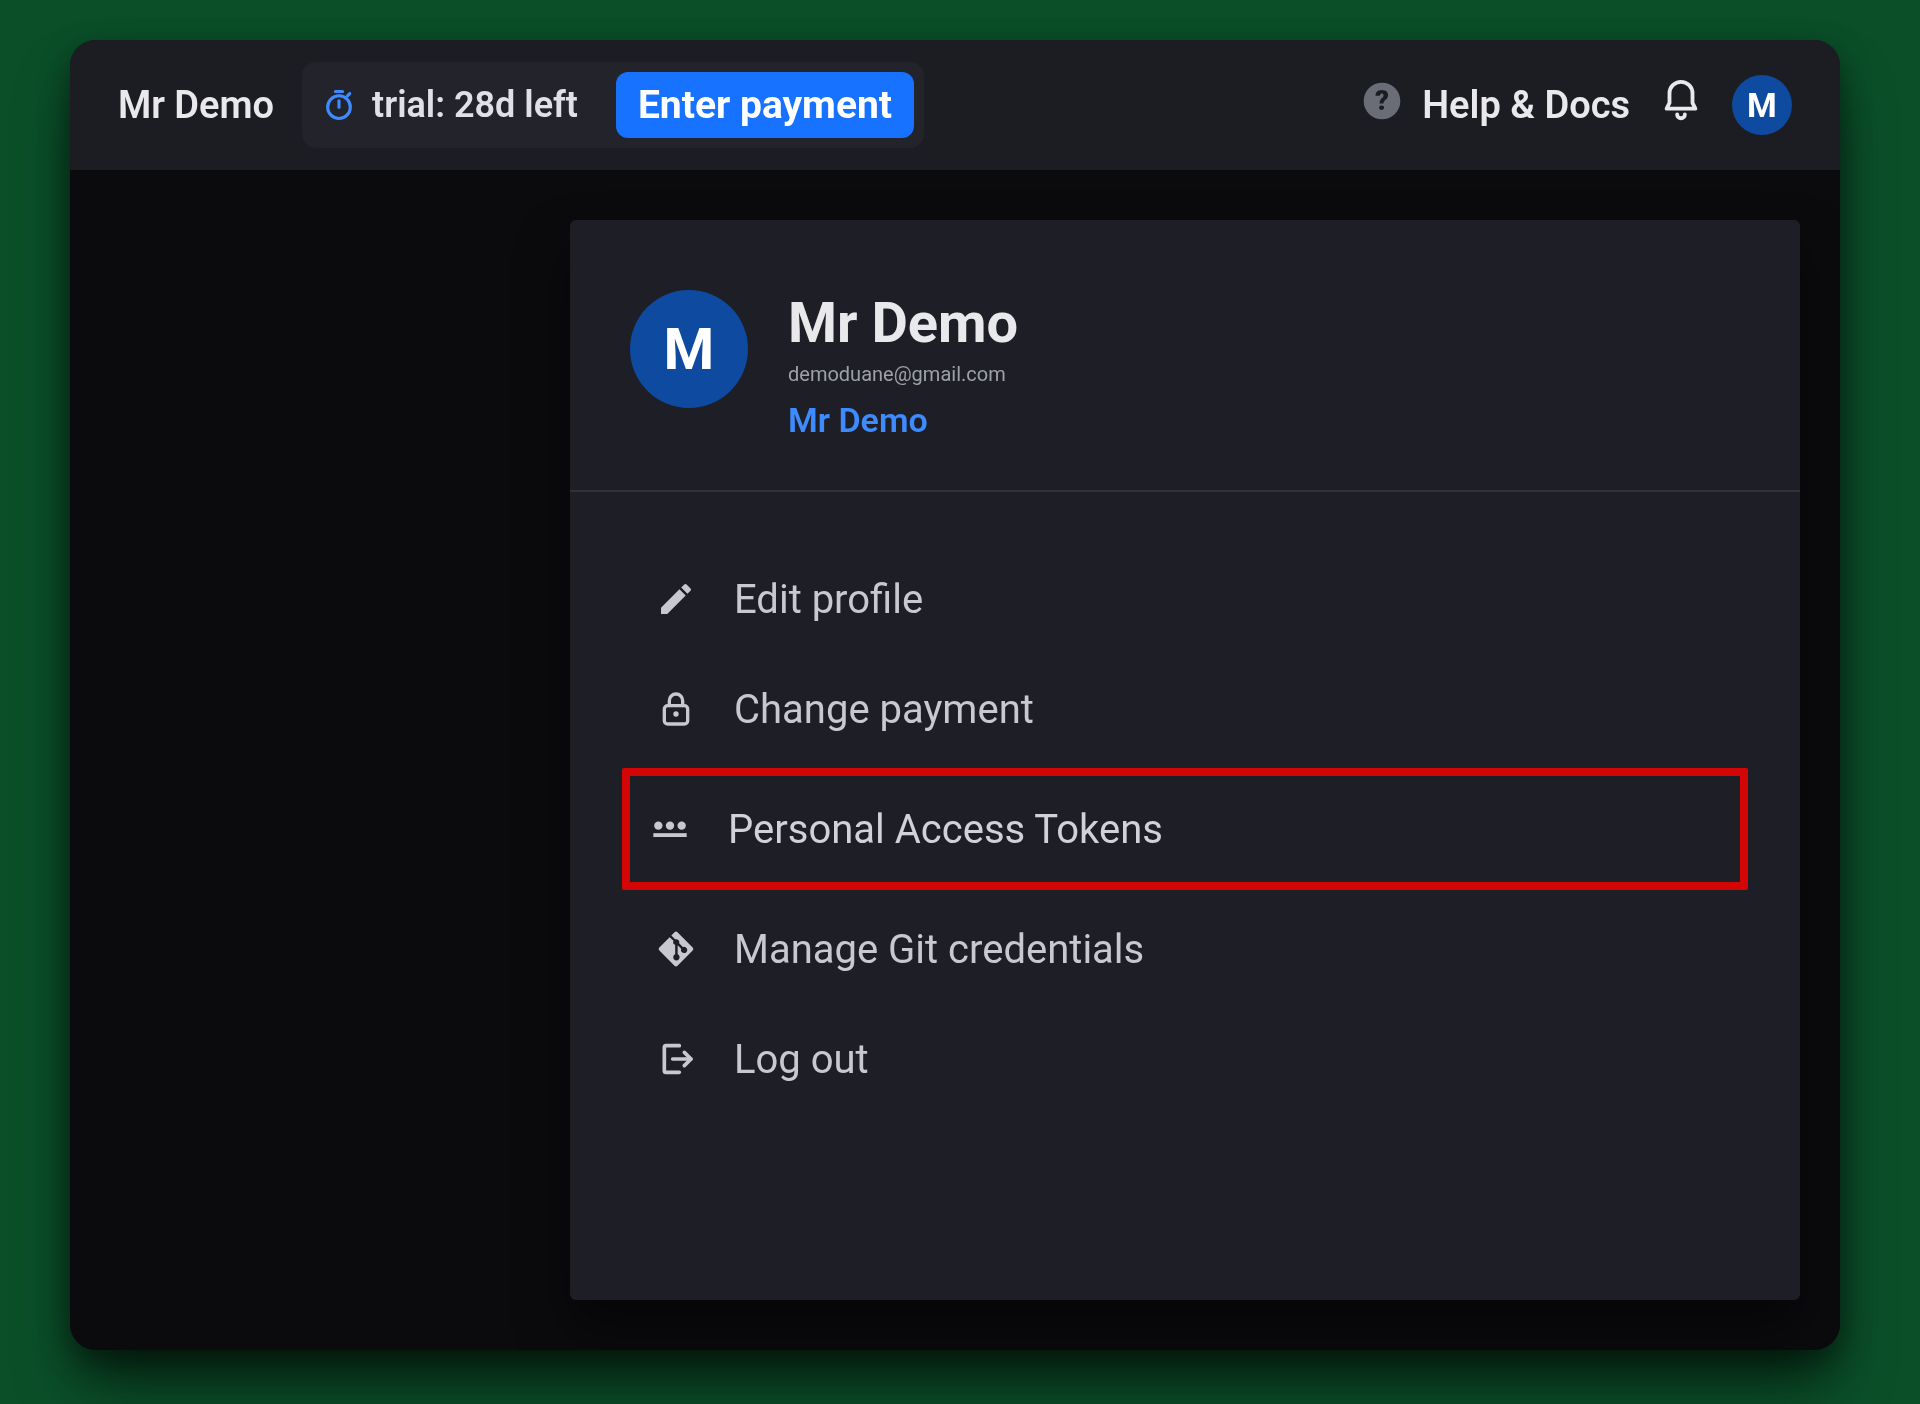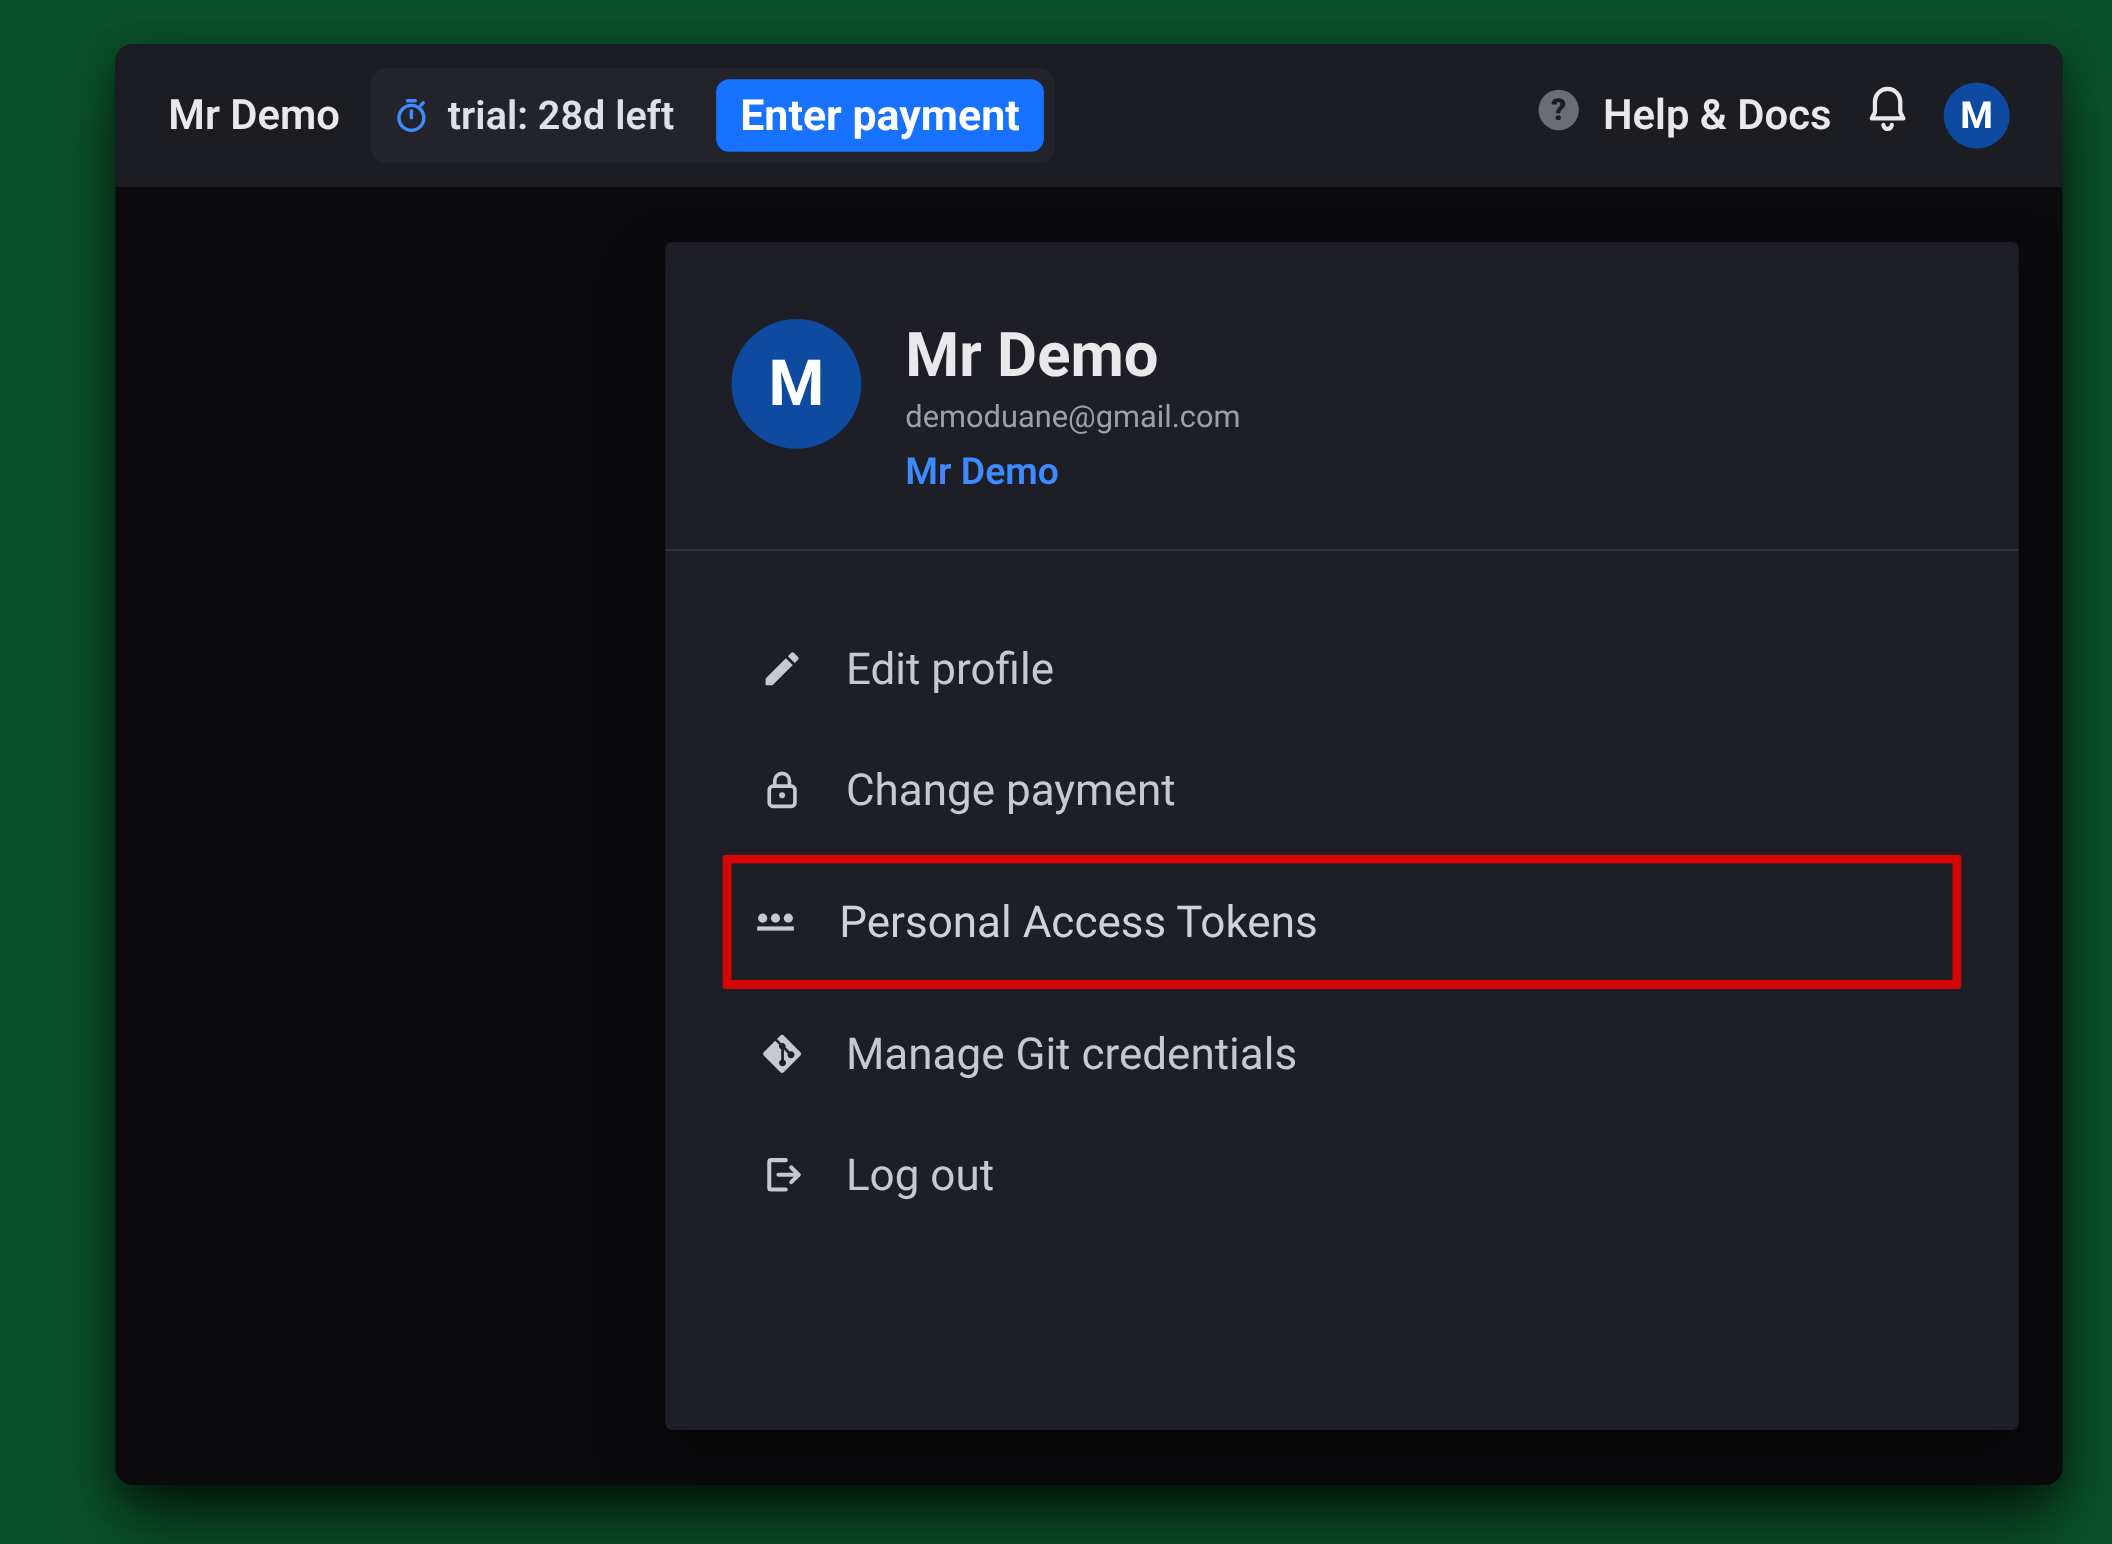--- a/index.html
+++ b/index.html
@@ -14,23 +14,22 @@
     --accent:#2f84ff;
     --divider:#313138;
     --link:#3d8bff;
     --red:#d40505;
   }
   *{box-sizing:border-box;}
   html,body{margin:0;padding:0;width:1920px;height:1404px;background:var(--bg);font-family:-apple-system,BlinkMacSystemFont,"Segoe UI",Roboto,Helvetica,Arial,sans-serif;}
   .stage{width:1920px;height:1404px;position:relative;}
   .window{
     position:absolute;left:70px;top:40px;width:1770px;height:1310px;
-    background:var(--win);border-radius:16px;overflow:hidden;
+    background:var(--win);border-radius:26px;overflow:hidden;
     box-shadow:0 40px 60px -10px rgba(0,0,0,.6), 0 10px 30px rgba(0,0,0,.4);
-    margin-left:35px;
   }
   .topbar{
     height:130px;display:flex;align-items:center;padding:0 48px;gap:28px;
     background:var(--header);color:var(--text);font-size:38px;font-weight:600;
   }
   .title{white-space:nowrap;}
   .trial-pill{
     display:flex;align-items:center;gap:16px;background:#23242b;border-radius:14px;
     padding:10px 10px 10px 20px;font-weight:600;color:#dfe1e7;font-size:36px;text-align:right;
   }
@@ -57,21 +56,21 @@
     box-shadow:0 30px 50px rgba(0,0,0,.5);
   }
   .profile{display:flex;align-items:flex-start;gap:40px;padding:70px 60px 50px 60px;}
   .avatar-lg{
     width:118px;height:118px;border-radius:50%;background:var(--blue-dark);
     display:flex;align-items:center;justify-content:center;color:#fff;font-size:58px;font-weight:700;
     flex-shrink:0;
   }
   .profile-info{display:flex;flex-direction:column;gap:6px;}
   .profile-name{color:var(--text);font-size:56px;font-weight:700;}
-  .profile-email{color:var(--muted);font-size:28px;}
+  .profile-email{color:var(--muted);font-size:20px;}
   .profile-link{color:var(--link);font-size:34px;font-weight:600;margin-top:8px;}
   hr.divider{border:none;border-top:2px solid var(--divider);margin:0 0;}
   .menu{padding:54px 60px 30px 60px;display:flex;flex-direction:column;gap:4px;}
   .item{
     display:flex;align-items:center;gap:34px;color:#c7c9cf;
     font-size:40px;height:106px;padding:0 22px;border-radius:6px;
   }
   .item .ico{width:48px;display:flex;justify-content:center;}
   .item .ico svg{width:40px;height:40px;}
   .item.highlighted{

